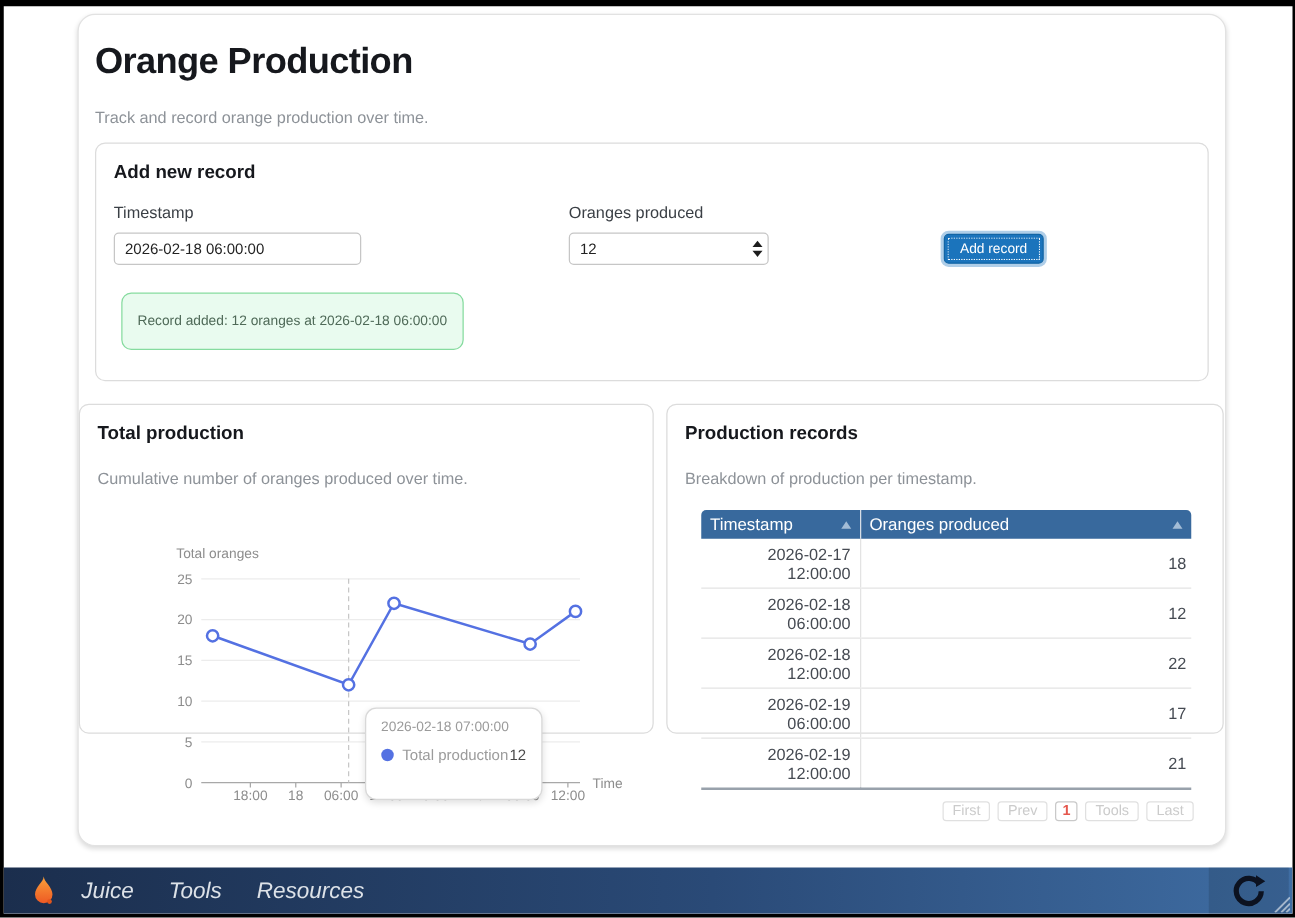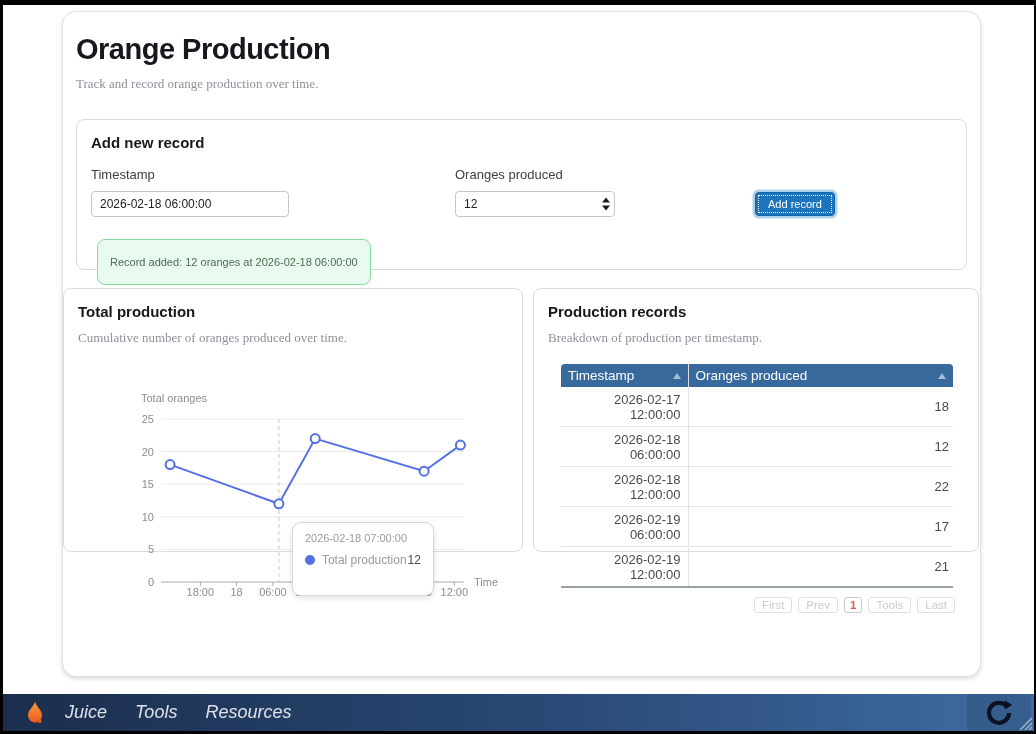--- a/index.html
+++ b/index.html
@@ -14,25 +14,25 @@
   .content { flex: 1 1 auto; }
 
   .main-card {
     margin: 6px 53px 0 59px; height: 666px;
     border: 1px solid #e2e2e2; border-radius: 14px;
     box-shadow: 0 2px 4px rgba(0,0,0,.14);
     background: #fff;
   }
   .page-header { padding: 21px 13px 0; }
   h1 { font-size: 29px; font-weight: 800; letter-spacing: -.5px; color: #16181d; }
-  .muted { color: #8d9298; font-size: 13px; margin-top: 10px; font-family: Liberation Serif, serif; }
+  .muted { color: #8d9298; font-size: 13px; margin-top: 20px; }
 
   .add-card {
-    margin: 27px 13px 0; border: 1px solid #dcdcdc; border-radius: 8px;
-    padding: 14px 14px 20px; height: 151px;
+    margin: 13px 13px 0; border: 1px solid #dcdcdc; border-radius: 8px;
+    padding: 14px 14px 20px; height: 191px;
   }
   h2 { font-size: 15px; font-weight: 700; color: #16181d; }
   .form-row { display: flex; margin-top: 16px; }
   .field label { display: block; font-size: 13px; color: #3a3f45; margin-bottom: 9px; }
   .col-ts { flex: 0 0 364px; }
   .col-num { flex: 0 0 300px; }
   .text-input {
     height: 26px; border: 1px solid #c6c6c6; border-radius: 4px;
     font-size: 12px; color: #222; padding: 0 8px;
     font-family: "Liberation Sans", sans-serif; background: #fff;

